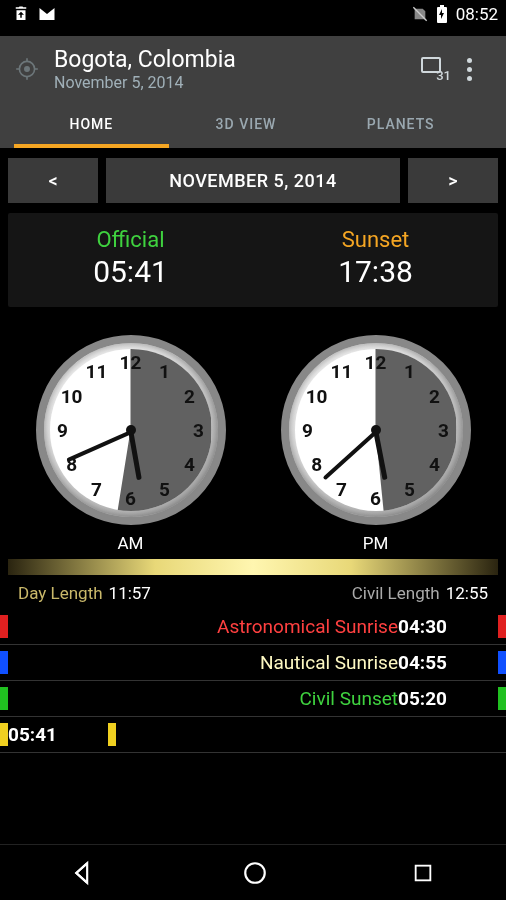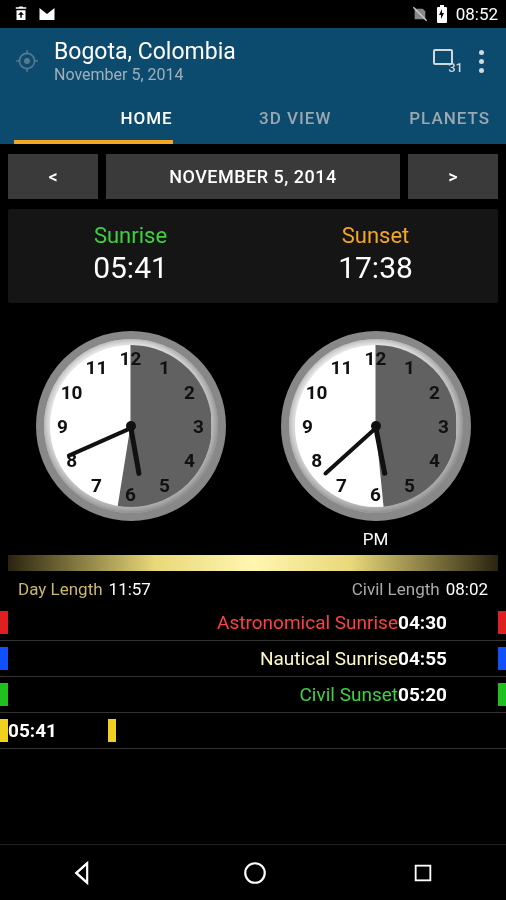--- a/index.html
+++ b/index.html
@@ -18,35 +18,36 @@
     display: flex;
     justify-content: flex-end;
     align-items: center;
     padding: 0 8px;
     gap: 8px;
     font-size: 17px;
     color: #fff;
   }
   .status-left { display:flex; gap:8px; margin-right:auto; padding-left:4px; }
   .app-header {
-    background: #0c4a6e;
-    padding: 10px 16px 0 14px;
+    background: #404040;
+    padding: 10px 28px 0 14px;
+    margin-top: 8px;
   }
   .header-row { display:flex; align-items:center; gap:14px; padding-bottom:10px;}
   .gps-icon { width:26px; height:26px; opacity:.6; display:flex;align-items:center;justify-content:center;}
   .title-block { flex:1; }
   .city { font-size:23px; font-weight:400; color:#fff; }
   .date-sub { font-size:16px; color:#a0b0b8; }
   .cal-icon { width:26px; position:relative; color:#d0d8dc; font-size:13px; text-align:right;}
   .cal-box { width:20px;height:16px;border:2px solid #d0d8dc;border-radius:2px;position:relative;top:-4px;}
   .cal-num { position:absolute; bottom:-6px; right:-4px; font-size:13px; font-weight:500;}
   .kebab { display:flex; flex-direction:column; gap:4px; padding:6px;}
   .kebab span{width:5px;height:5px;background:#d0d8dc;border-radius:50%;}
   .tabs { display:flex; }
-  .tab { flex:1; text-align:right; padding:14px 0 12px; font-size:17px; font-weight:500; letter-spacing:1px; color:#9aa8b0; border-bottom:4px solid transparent;}
+  .tab { flex:1; text-align:center; padding:14px 0 12px; font-size:14px; font-weight:500; letter-spacing:1px; color:#9aa8b0; border-bottom:4px solid transparent;}
   .tab.active { color:#fff; border-bottom-color:#f5a623;}
   .date-nav { display:flex; gap:8px; padding:10px 8px; background:#000;}
   .nav-btn { background:#3a3a3a; color:#fff; text-align:center; padding:12px 0; font-size:18px; font-weight:500;}
   .nav-arrow { width:90px; }
   .nav-date { flex:1; letter-spacing:.5px;}
   .panel { background:#151515; margin:0 8px 10px; padding:14px 0 18px; text-align:center; border-radius:2px;}
   .sun-row { display:flex; }
   .sun-col { flex:1; }
   .sun-label { font-size:22px; }
   .sunrise { color:#3fd23f; }
@@ -156,21 +157,21 @@
 
 <div class="date-nav">
   <div class="nav-btn nav-arrow">&lt;</div>
   <div class="nav-btn nav-date">NOVEMBER 5, 2014</div>
   <div class="nav-btn nav-arrow">&gt;</div>
 </div>
 
 <div class="panel">
   <div class="sun-row">
     <div class="sun-col">
-      <div class="sun-label sunrise">Sunrise</div>
+      <div class="sun-label sunrise">Official</div>
       <div class="sun-time">05:41</div>
     </div>
     <div class="sun-col">
       <div class="sun-label sunset">Sunset</div>
       <div class="sun-time">17:38</div>
     </div>
   </div>
 </div>
 
 <div class="clocks">
@@ -191,20 +192,21 @@
           <div class="num" style="left: 28.1103px; top: 121px;">8</div>
           <div class="num" style="left: 19px; top: 87px;">9</div>
           <div class="num" style="left: 28.1103px; top: 53px;">10</div>
           <div class="num" style="left: 53px; top: 28.1103px;">11</div>
           <div class="num" style="left: 87px; top: 19px;">12</div>
         </div>
       <div class="hand hr" style="transform:rotate(80deg)"></div>
       <div class="hand min" style="transform:rotate(156deg)"></div>
       <div class="pivot"></div>
     </div>
+    <div class="ampm">AM</div>
   </div>
   <div class="clock-wrap">
     <div class="clock">
       <div class="face"></div>
       <div class="shade">
           <div class="seg" style="clip-path:polygon(50% 50%,50% 0,100% 0,100% 100%,55% 100%)"></div>
         </div>
       <div class="numwrap" id="nums-pm">
           <div class="num" style="left: 121px; top: 28.1103px;">1</div>
           <div class="num" style="left: 145.89px; top: 53px;">2</div>
@@ -226,21 +228,21 @@
     <div class="ampm">PM</div>
   </div>
 </div>
 
 <div class="day-bar"></div>
 
 <div class="lengths">
   <span class="len-l">Day Length</span>
   <span class="len-v">11:57</span>
   <span class="len-r">Civil Length</span>
-  <span class="len-v">08:02</span>
+  <span class="len-v">12:55</span>
 </div>
 
 <div id="events">
     <div class="event-row">
       <div class="ev-bar ev-red"></div>
       <div class="ev-label c-red">Astronomical Sunrise</div>
       <div class="ev-time">04:30</div>
       <div class="ev-bar ev-red"></div>
     </div>
     <div class="event-row">

